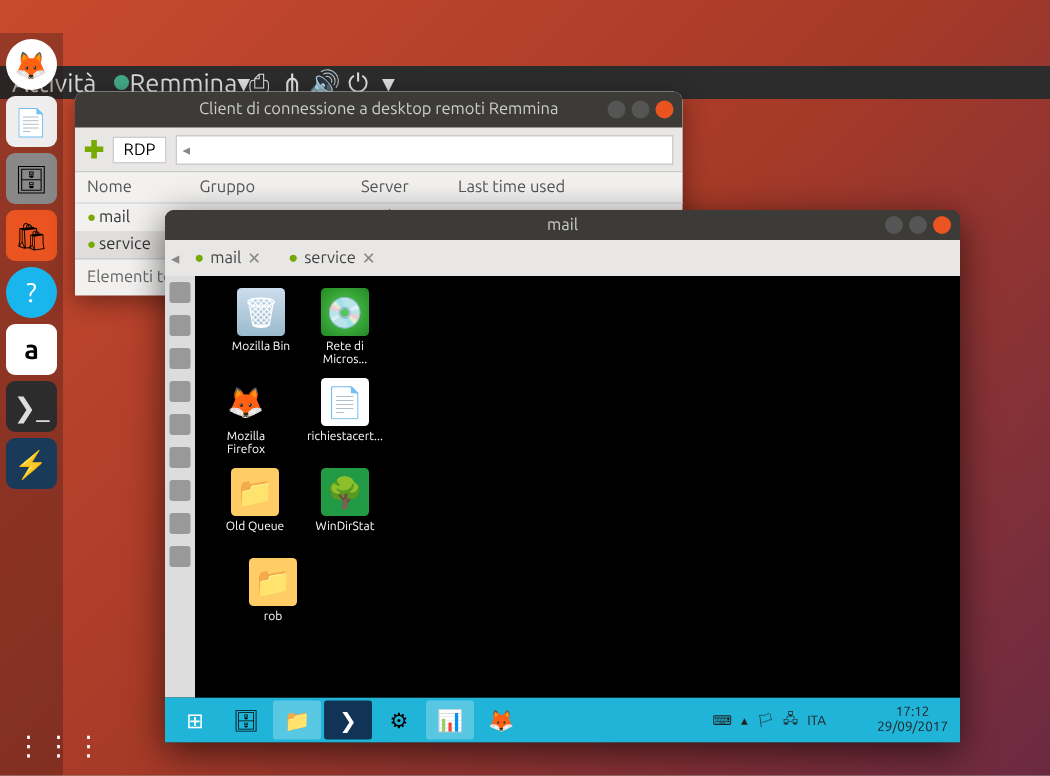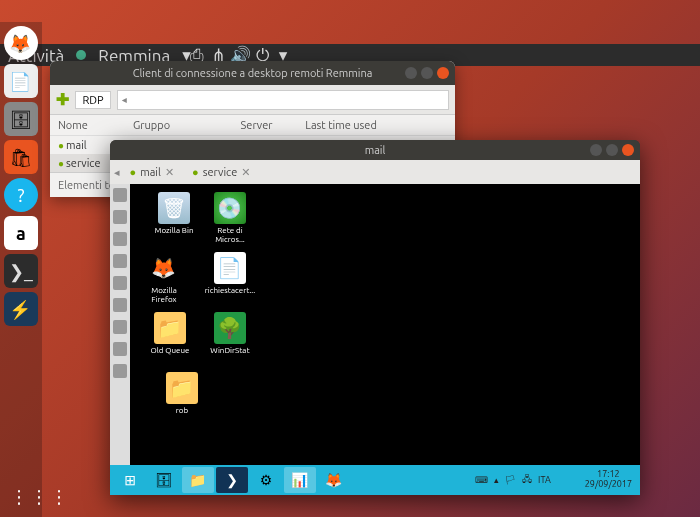--- a/index.html
+++ b/index.html
@@ -3,21 +3,21 @@
 <meta charset="utf-8">
 <style>
 * { margin: 0; padding: 0; box-sizing: border-box; font-family: Ubuntu, sans-serif; }
 body { width: 700px; height: 517px; background: linear-gradient(135deg, #c94a2e 0%, #a63a28 50%, #6b2a42 100%); overflow: hidden; position: relative; }
 
 
 .topbar { height: 22px; background: #2c2c2c; color: #ddd; display: flex; align-items: center; font-size: 17px; padding: 0 8px; margin-top: 44px; }
 .topbar .left { display: flex; gap: 12px; align-items: center; }
 .topbar .center { flex: 1; text-align: center; }
 .topbar .right { display: flex; gap: 10px; align-items: center; }
-.topbar .appind { display: flex; align-items: center; gap: 12px; }
+.topbar .appind { display: flex; align-items: center; gap: 0; }
 .topbar .appind .dot { width: 10px; height: 10px; background: #4a8; border-radius: 50%; }
 .tray-icon { width: 12px; height: 12px; display: inline-flex; align-items: center; justify-content: center; }
 
 
 .launcher { position: absolute; left: 0; top: 22px; width: 42px; bottom: 0; background: rgba(40,20,20,0.3); display: flex; flex-direction: column; align-items: center; padding-top: 4px; gap: 4px; }
 .launcher .licon { width: 34px; height: 34px; border-radius: 6px; display: flex; align-items: center; justify-content: center; font-size: 18px; cursor: pointer; }
 .launcher .apps { position: absolute; bottom: 10px; left: 10px; color: #fff; font-size: 18px; letter-spacing: 2px; }
 
 
 .win1 { position: absolute; left: 50px; top: 28px; width: 405px; background: #f2f1f0; border-radius: 6px 6px 0 0; box-shadow: 0 4px 16px rgba(0,0,0,0.4); overflow: hidden; margin-top: 33px; }

